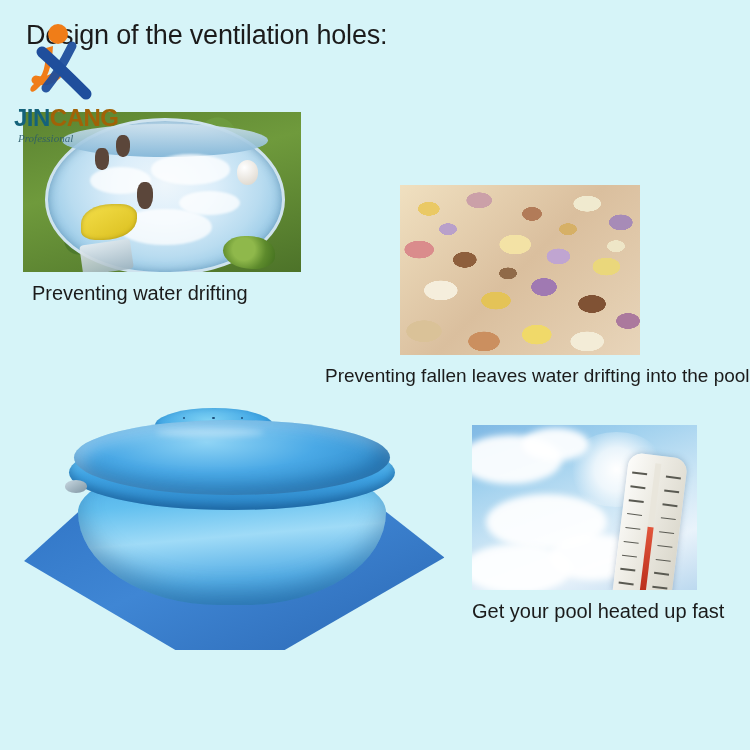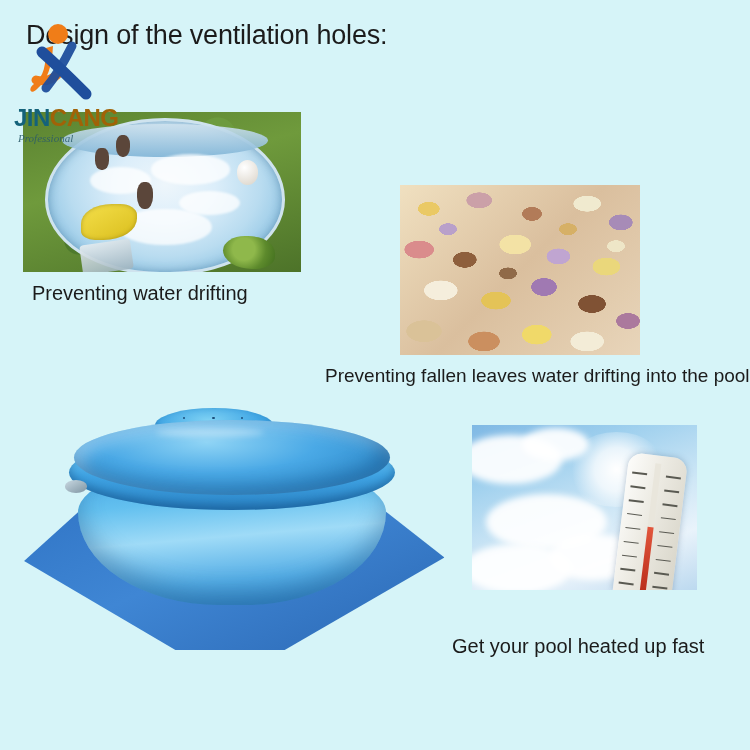--- a/index.html
+++ b/index.html
@@ -158,21 +158,21 @@
     background:radial-gradient(ellipse at 45% 35%, #7fd2f4 0%, #41a7e5 55%, #2a86c9 100%);
     box-shadow:inset 0 -3px 6px rgba(15,60,110,.35);
   }
   .hole-group{position:absolute;top:26%;width:5%;height:48%;}
   .hole{position:absolute;left:35%;width:2.2px;height:2.2px;border-radius:50%;background:#1b4f7c;}
 
   
   .caption{position:absolute;color:#1b1b1b;font-size:20px;white-space:nowrap;}
   #cap-1{left:32px;top:282px;}
   #cap-2{left:325px;top:365px;font-size:19px;}
-  #cap-3{left:452px;top:600px;margin-top:35px;}
+  #cap-3{left:472px;top:600px;}
 </style>
 </head>
 <body style="background: rgb(214, 244, 248);">
 
 <div class="stage">
 
   <div class="title">Design of the ventilation holes:</div>
 
   <div class="logo">
     <svg width="150" height="95" viewBox="0 0 150 95">

